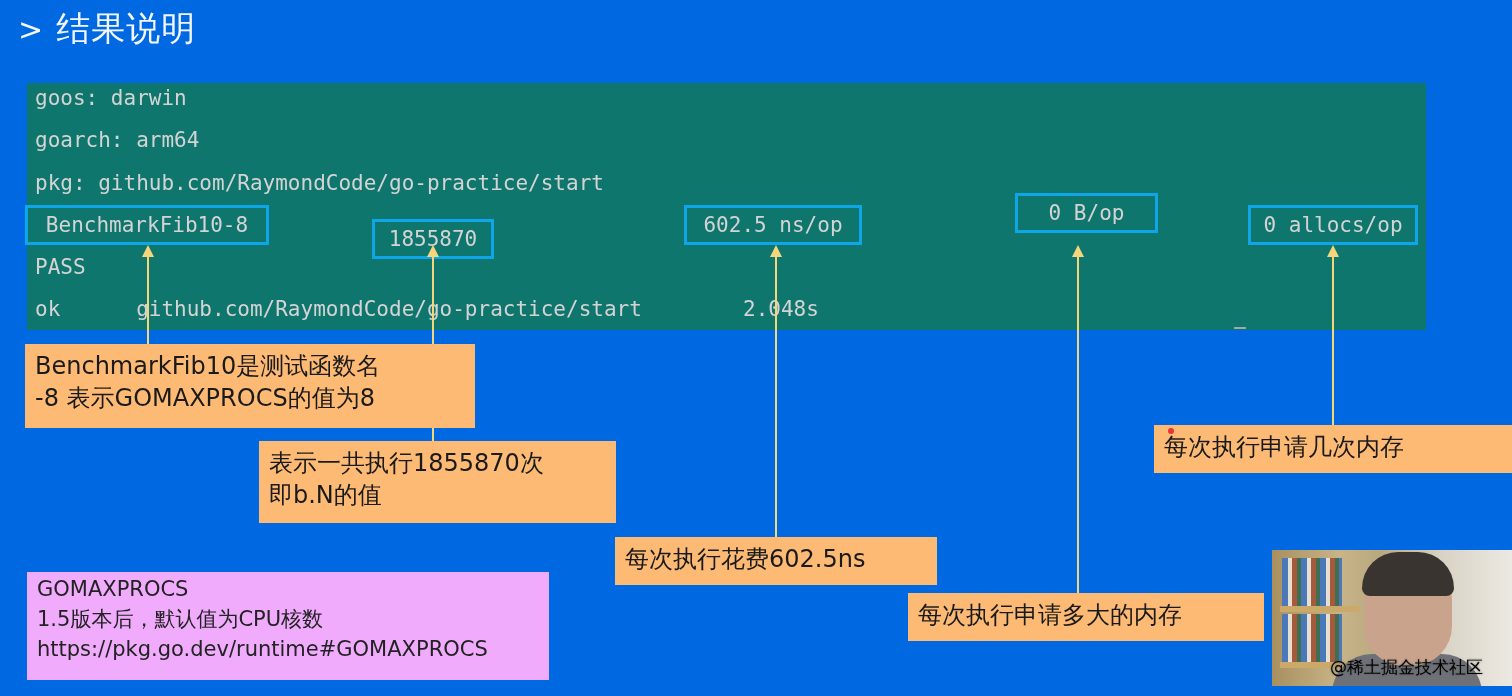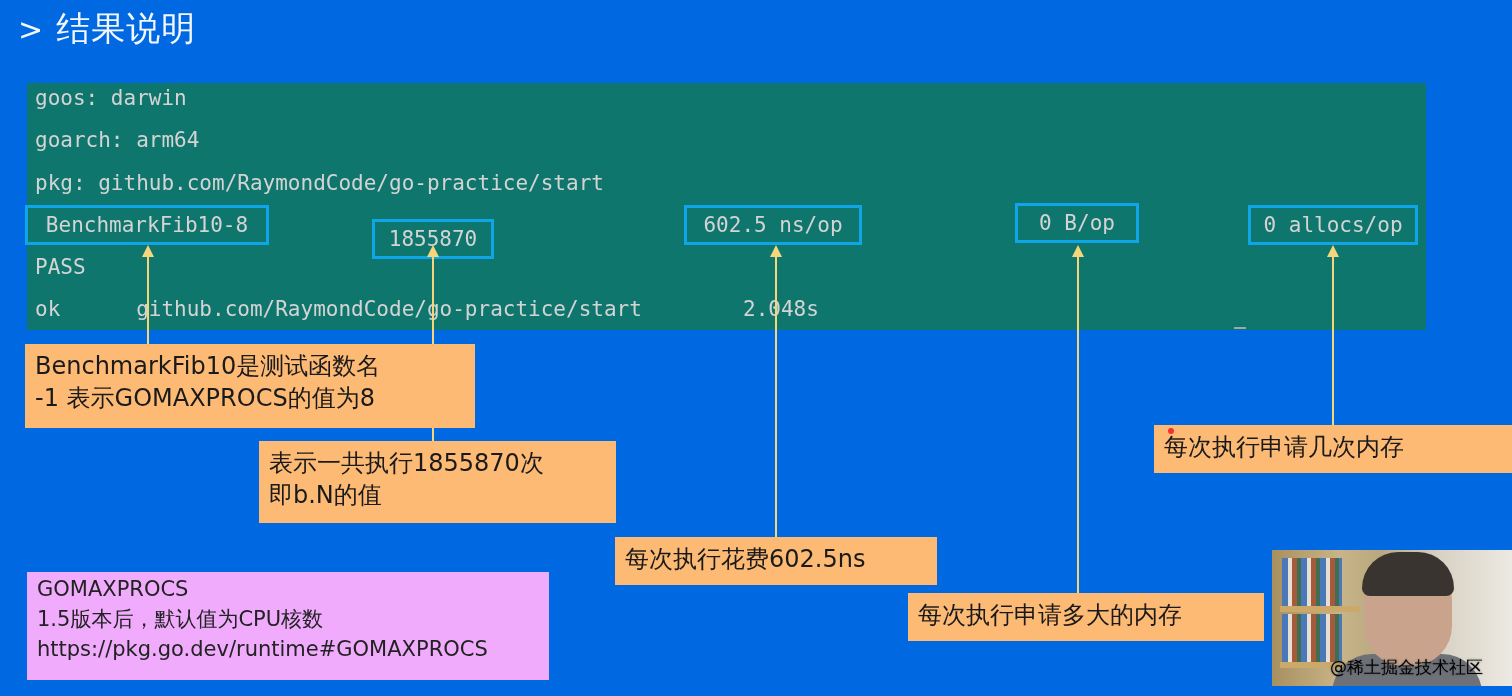--- a/index.html
+++ b/index.html
@@ -79,37 +79,37 @@
 </div>
 
 <div class="terminal">
   <div class="tline" style="top:3px">goos: darwin</div>
   <div class="tline" style="top:45px">goarch: arm64</div>
   <div class="tline" style="top:88px">pkg: github.com/RaymondCode/go-practice/start</div>
 
   <div class="hl" style="left:-2px; top:122px; width:244px;">BenchmarkFib10-8</div>
   <div class="hl" style="left:345px; top:136px; width:122px;">1855870</div>
   <div class="hl" style="left:657px; top:122px; width:178px;">602.5 ns/op</div>
-  <div class="hl" style="left:988px; top:120px; width:124px;">0 B/op</div>
+  <div class="hl" style="left:988px; top:110px; width:143px;">0 B/op</div>
   <div class="hl" style="left:1221px; top:122px; width:170px;">0 allocs/op</div>
 
   <div class="tline" style="top:172px">PASS</div>
   <div class="tline" style="top:214px">ok      github.com/RaymondCode/go-practice/start        2.048s</div>
   <div class="cursor"></div>
 </div>
 
 <div class="arrow" style="left:147px; top:247px; height:100px;"></div>
 <div class="arrow" style="left:432px; top:247px; height:196px;"></div>
 <div class="arrow" style="left:775px; top:247px; height:290px;"></div>
 <div class="arrow" style="left:1077px; top:247px; height:348px;"></div>
 <div class="arrow" style="left:1332px; top:247px; height:180px;"></div>
 
 <div class="note" style="left:25px; top:344px; width:450px; height:84px;">
   <div>BenchmarkFib10是测试函数名</div>
-  <div>-1 表示GOMAXPROCS的值为8</div>
+  <div>-8 表示GOMAXPROCS的值为8</div>
 </div>
 <div class="note" style="left:259px; top:441px; width:357px; height:82px;">
   <div>表示一共执行1855870次</div>
   <div>即b.N的值</div>
 </div>
 <div class="note" style="left:615px; top:537px; width:322px; height:48px;">每次执行花费602.5ns</div>
 <div class="note" style="left:908px; top:593px; width:356px; height:48px;">每次执行申请多大的内存</div>
 <div class="note" style="left:1154px; top:425px; width:392px; height:48px;">每次执行申请几次内存</div>
 <div class="reddot"></div>
 

